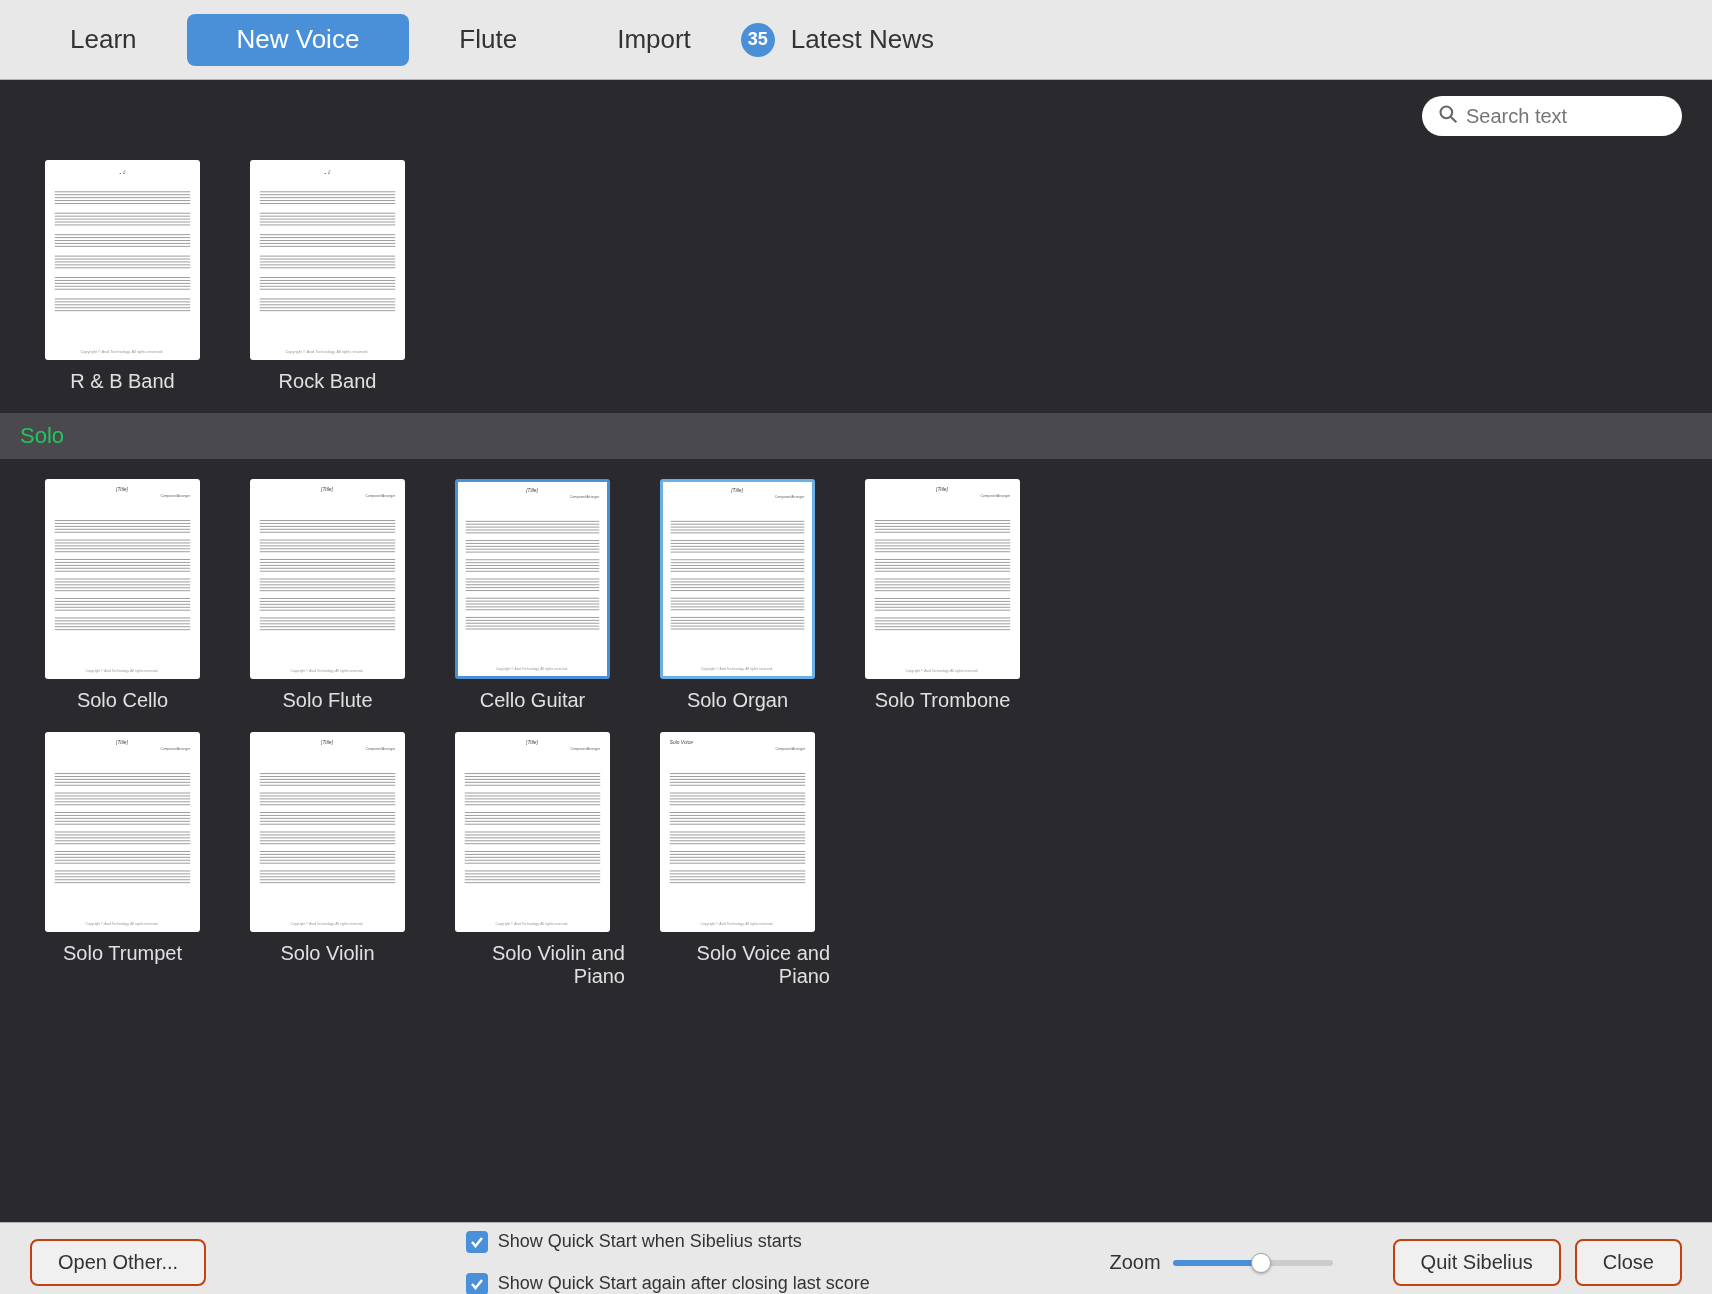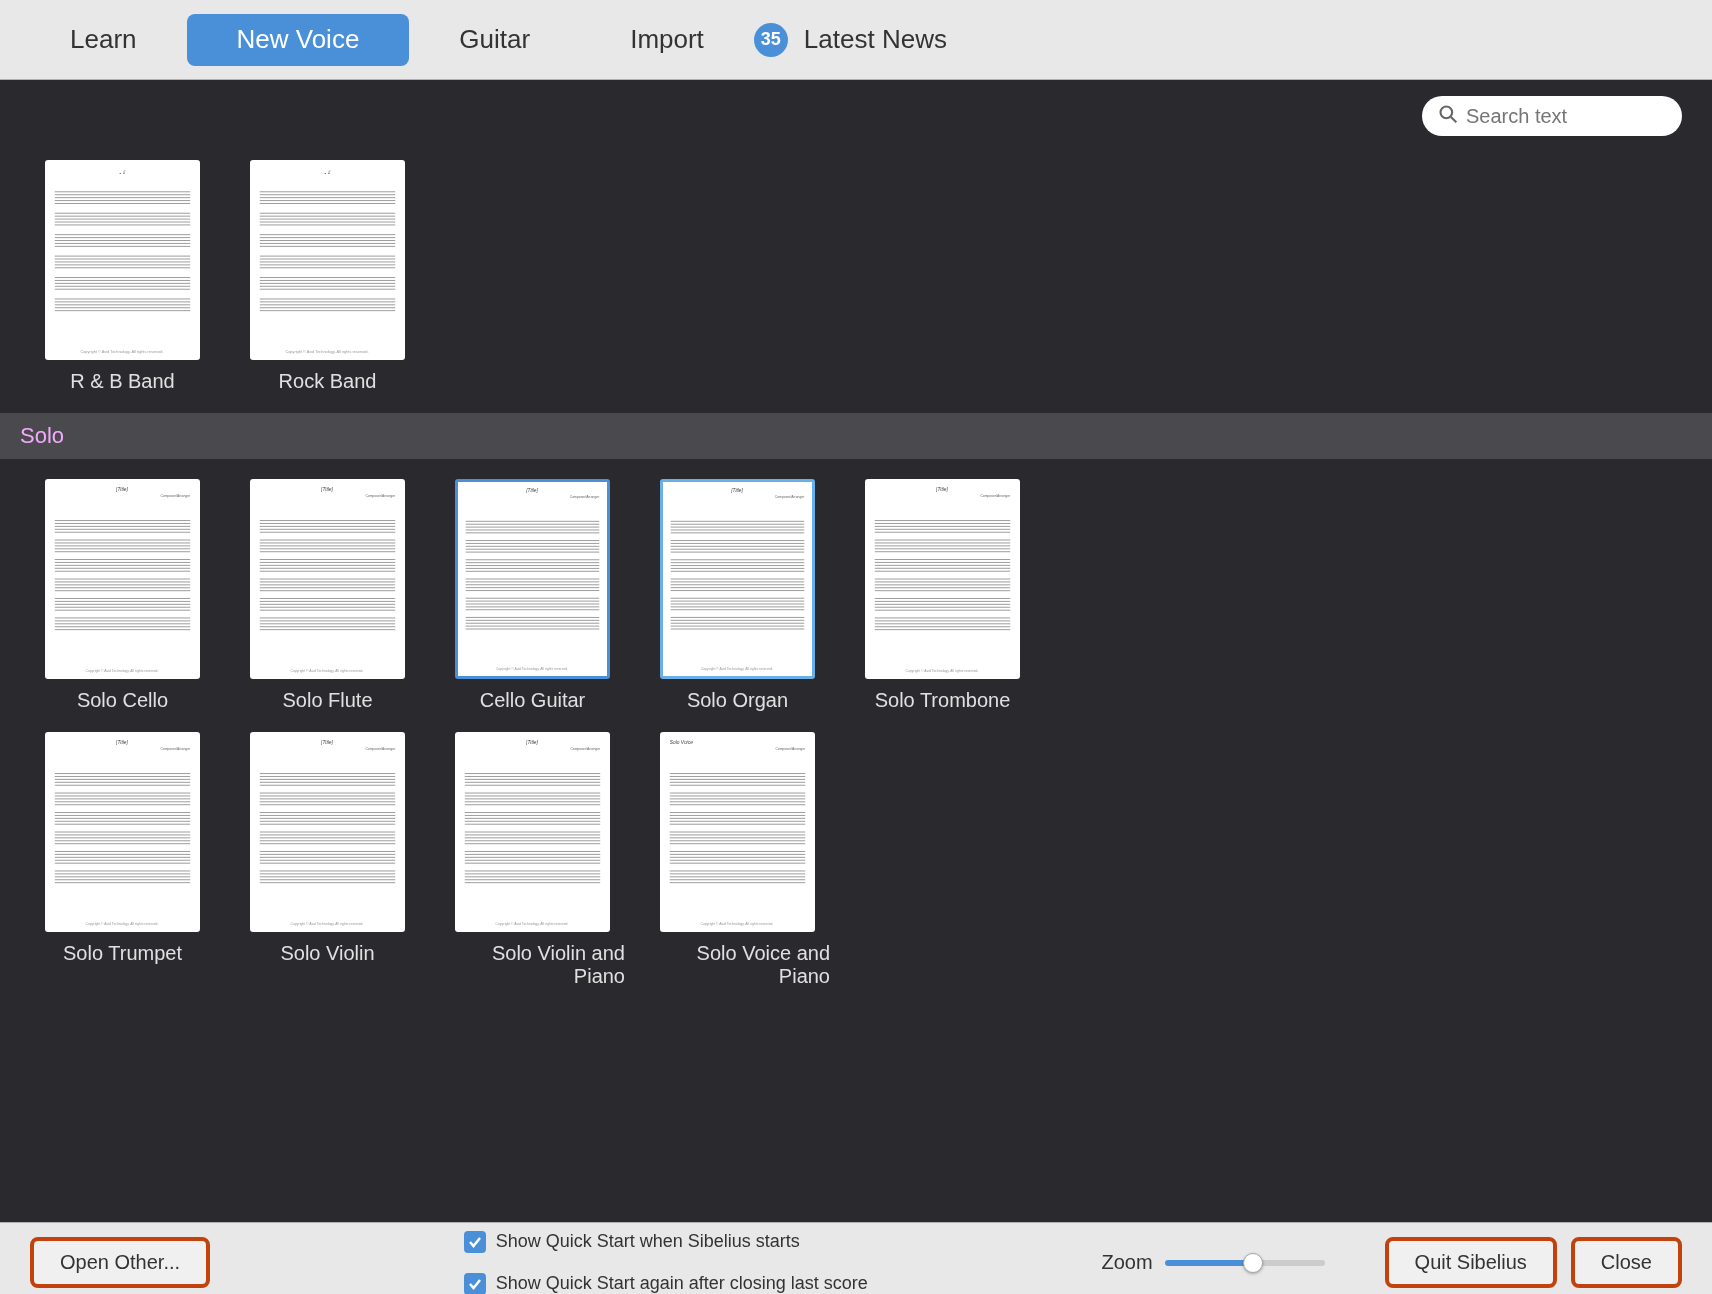--- a/index.html
+++ b/index.html
@@ -102,21 +102,21 @@
     .template-row {
       display: flex;
       flex-wrap: wrap;
       gap: 20px;
       padding: 20px 0;
     }
 
     
     .section-divider {
       background: #4a4a4e;
-      color: #f0abfc;
+      color: #22c55e;
       font-size: 22px;
       font-weight: 500;
       padding: 10px 20px;
       margin: 0 -30px;
     }
 
     
     .template-card {
       display: flex;
       flex-direction: column;
@@ -219,36 +219,36 @@
     }
     .footer-buttons {
       display: flex;
       gap: 14px;
       margin-left: 30px;
     }
     .footer-btn {
       padding: 10px 26px;
       font-size: 20px;
       background: #f0f0f0;
-      border: 4px solid #c2410c;
+      border: 2px solid #c2410c;
       border-radius: 8px;
       cursor: pointer;
       color: #333;
     }
     .open-other-btn {
       margin-right: auto;
     }
   </style>
 </head>
 <body>
 
 <div class="tab-bar">
   <button class="tab">Learn</button>
   <button class="tab active">New Voice</button>
-  <button class="tab">Guitar</button>
+  <button class="tab">Flute</button>
   <button class="tab">Import</button>
   <div style="display:flex;align-items:center;gap:8px;cursor:pointer;">
     <span class="tab-badge">35</span>
     <span style="font-size:26px;color:#333;">Latest News</span>
   </div>
 </div>
 
 <div class="main-content">
 
   <div class="search-bar-container">

